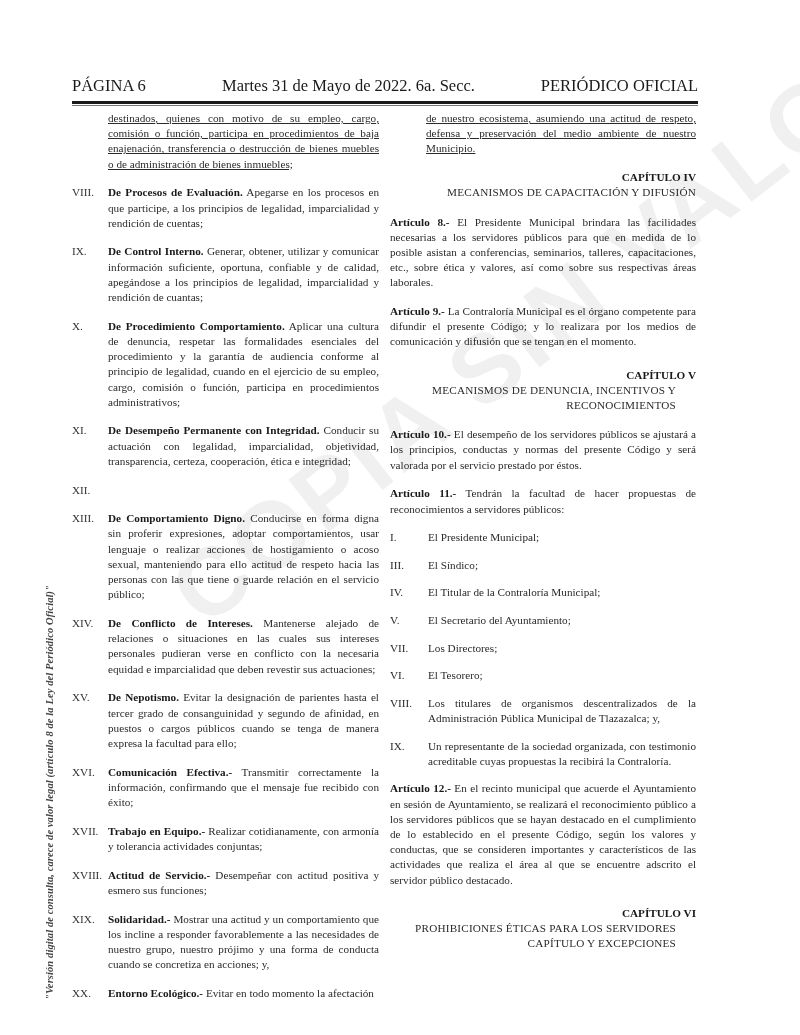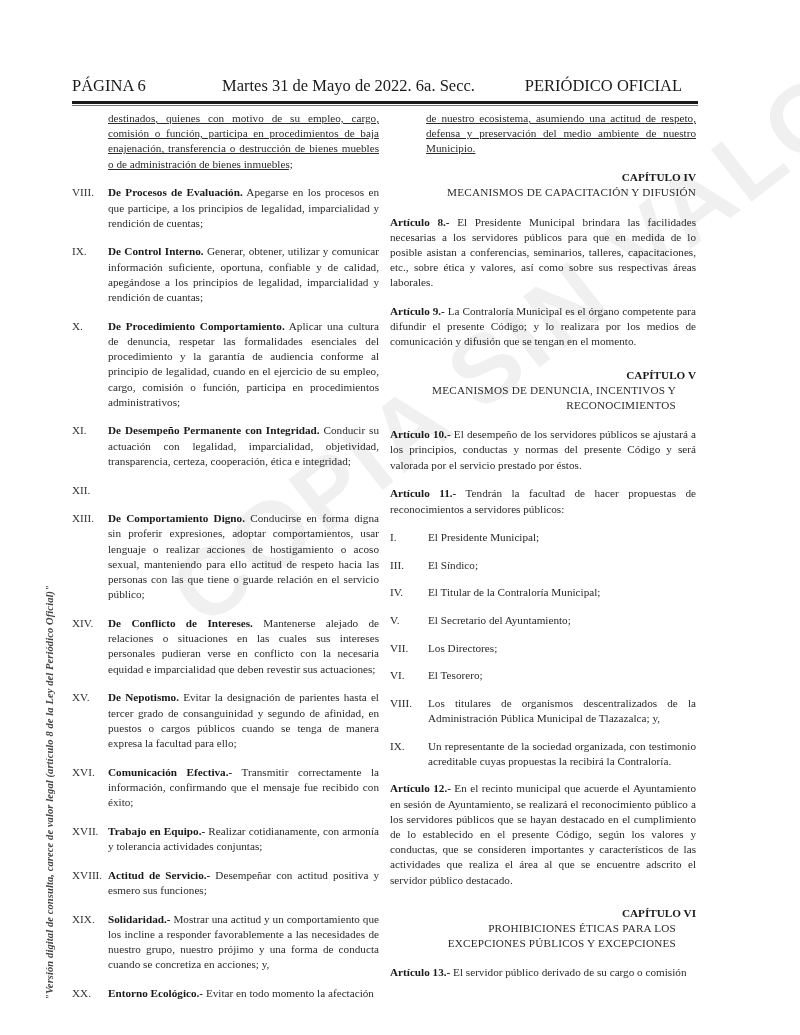--- a/index.html
+++ b/index.html
@@ -2,21 +2,21 @@
 <html><head>
 <meta charset="utf-8">
 <style>
   html, body { margin: 0; padding: 0; background: #ffffff; }
   body { width: 800px; height: 1035px; position: relative; overflow: hidden;
          font-family: "Liberation Serif", "DejaVu Serif", serif; color: #2a2a2a; }
   .header { position: absolute; left: 72px; top: 76px; width: 626px; height: 22px; }
   .header span { position: absolute; top: 0; font-weight: normal; font-size: 16.5px; color: #1a1a1a; white-space: nowrap; }
   .h-page { left: 0; }
   .h-date { left: 150px; }
-  .h-name { right: 16px; }
+  .h-name { right: 0; }
   .rule-thick { position: absolute; left: 72px; top: 101px; width: 626px; height: 3px; background: #1a1a1a; }
   .rule-thin { position: absolute; left: 72px; top: 105px; width: 626px; height: 1px; background: #777; }
 
   .col { position: absolute; top: 111px; font-size: 11.2px; line-height: 15.2px; text-align: justify; }
   .col-left { left: 72px; width: 307px; }
   .col-right { left: 390px; width: 306px; }
 
   .item { display: flex; margin-bottom: 13.5px; }
   .item .num { width: 36px; flex: 0 0 36px; color: #333; }
   .item .txt { flex: 1; text-align: justify; }
@@ -160,17 +160,16 @@
       <div class="ritem">
         <span class="num">IX.</span>
         <span class="txt">Un representante de la sociedad organizada, con testimonio acreditable cuyas propuestas la recibirá la Contraloría.</span>
       </div>
     </div>
 
   <div class="art" style="margin-bottom:18px"><b>Artículo 12.-</b><span> En el recinto municipal que acuerde el Ayuntamiento en sesión de Ayuntamiento, se realizará el reconocimiento público a los servidores públicos que se hayan destacado en el cumplimiento de lo establecido en el presente Código, según los valores y conductas, que se consideren importantes y característicos de las actividades que realiza el área al que se encuentre adscrito el servidor público destacado.</span></div>
 
   <div class="chapter">
     <div class="ct">CAPÍTULO VI</div>
-    <div class="cs" style="padding:0 20px">PROHIBICIONES ÉTICAS PARA LOS EXCEPCIONES PÚBLICOS Y EXCEPCIONES</div>
+    <div class="cs" style="padding:0 20px">PROHIBICIONES ÉTICAS PARA LOS SERVIDORES CAPÍTULO Y EXCEPCIONES</div>
   </div>
 
-  <div class="art"><b>Artículo 13.-</b><span> El servidor público derivado de su cargo o comisión</span></div>
 </div>
 
 </body></html>

